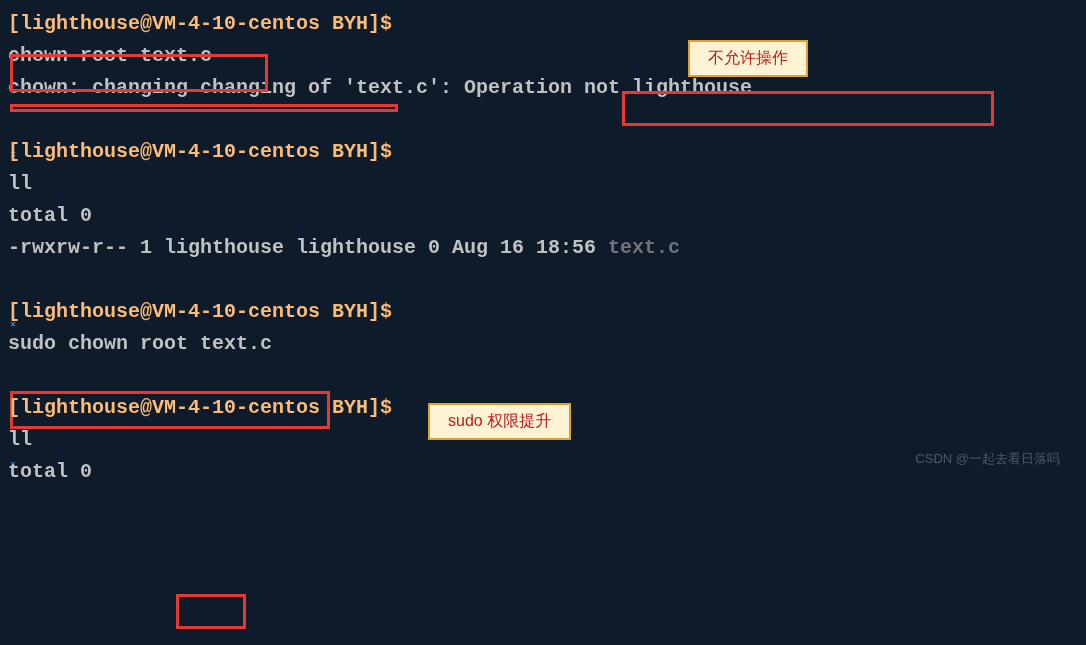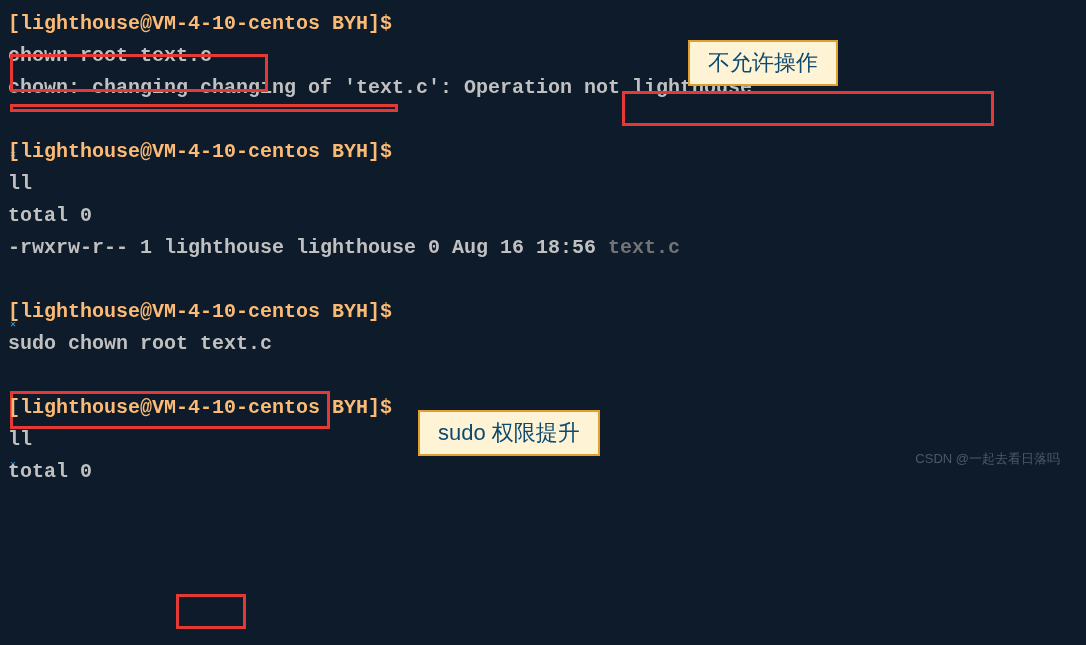--- a/index.html
+++ b/index.html
@@ -23,26 +23,26 @@
     .prompt { color: #fdba74; }
     .filename { color: #737373; }
     .red-box {
       border: 3px solid #e53935;
       position: absolute;
       pointer-events: none;
     }
     .annotation {
       position: absolute;
       background: #fff3d6;
-      color: #0c4a6e;
+      color: #b91c1c;
       border: 2px solid #e0a030;
       padding: 6px 18px;
       font-family: Arial, 'Microsoft YaHei', sans-serif;
       font-weight: normal;
-      font-size: 22px;
+      font-size: 16px;
     }
     .watermark {
       position: absolute;
       bottom: 20px;
       right: 18px;
       color: #4a5a6a;
       font-family: Arial, 'Microsoft YaHei', sans-serif;
       font-size: 13px;
       font-weight: normal;
       text-align: center;
@@ -81,21 +81,21 @@
   <div class="line"><span>-rwxrw-r-- 1 lighthouse lighthouse 0 Aug 16 18:56 </span><span class="filename">text.c</span></div>
 
   <div class="divider">
       <span class="marker" style="top:310px;">✕</span>
     </div>
 
   <div class="line"><span class="prompt">[lighthouse@VM-4-10-centos BYH]$</span></div>
   <div class="line"><span>sudo chown root text.c</span></div>
 
   <div class="red-box" style="top:383px; left:2px; width:320px; height:38px;"></div>
-  <div class="annotation" style="top:395px; left:410px;margin-top:7px;">sudo 权限提升</div>
+  <div class="annotation" style="top:395px; left:420px;">sudo 权限提升</div>
 
   <div class="divider">
       <span class="marker" style="top:450px;">✕</span>
     </div>
 
   <div class="line"><span class="prompt">[lighthouse@VM-4-10-centos BYH]$</span></div>
   <div class="line"><span>ll</span></div>
   <div class="line"><span>total 0</span></div>
 
   <div class="red-box" style="top:586px; left:168px; width:70px; height:35px;"></div>

